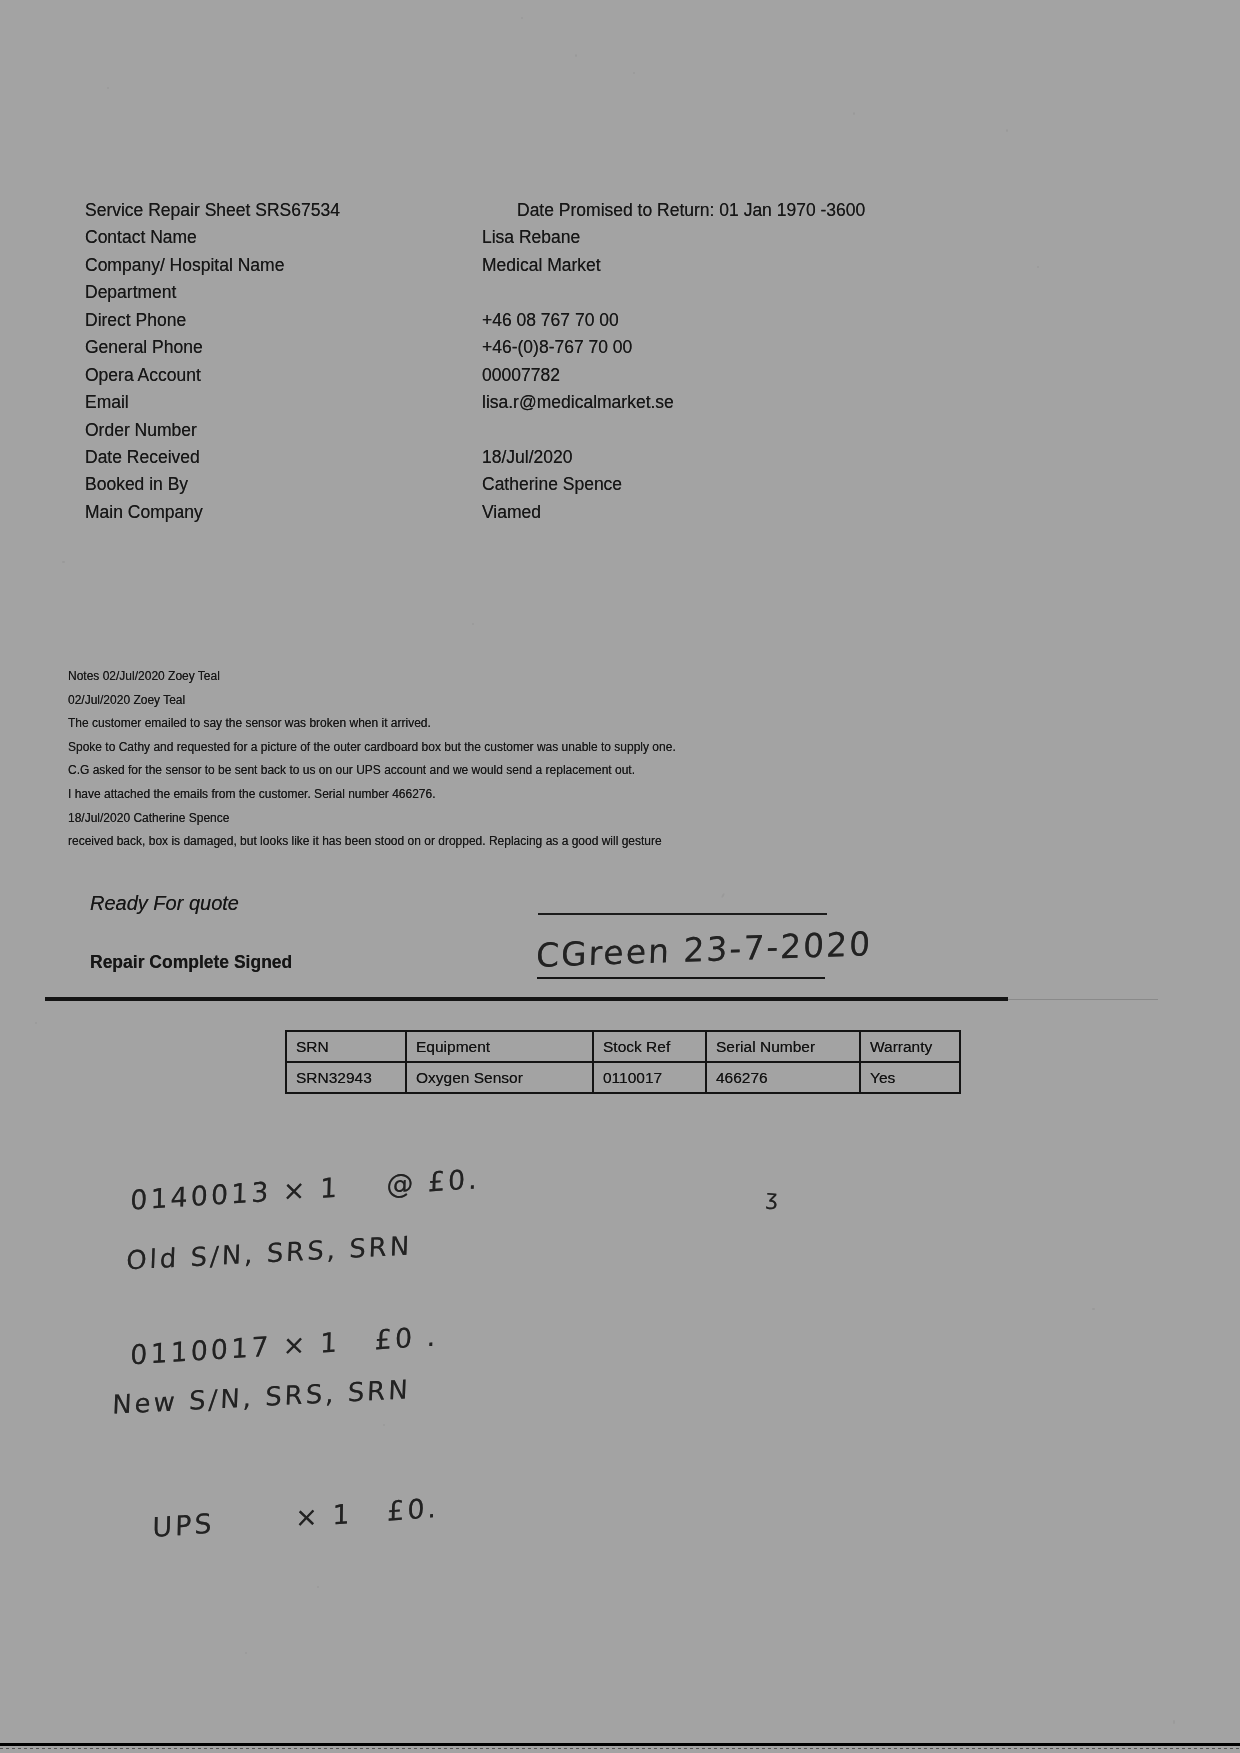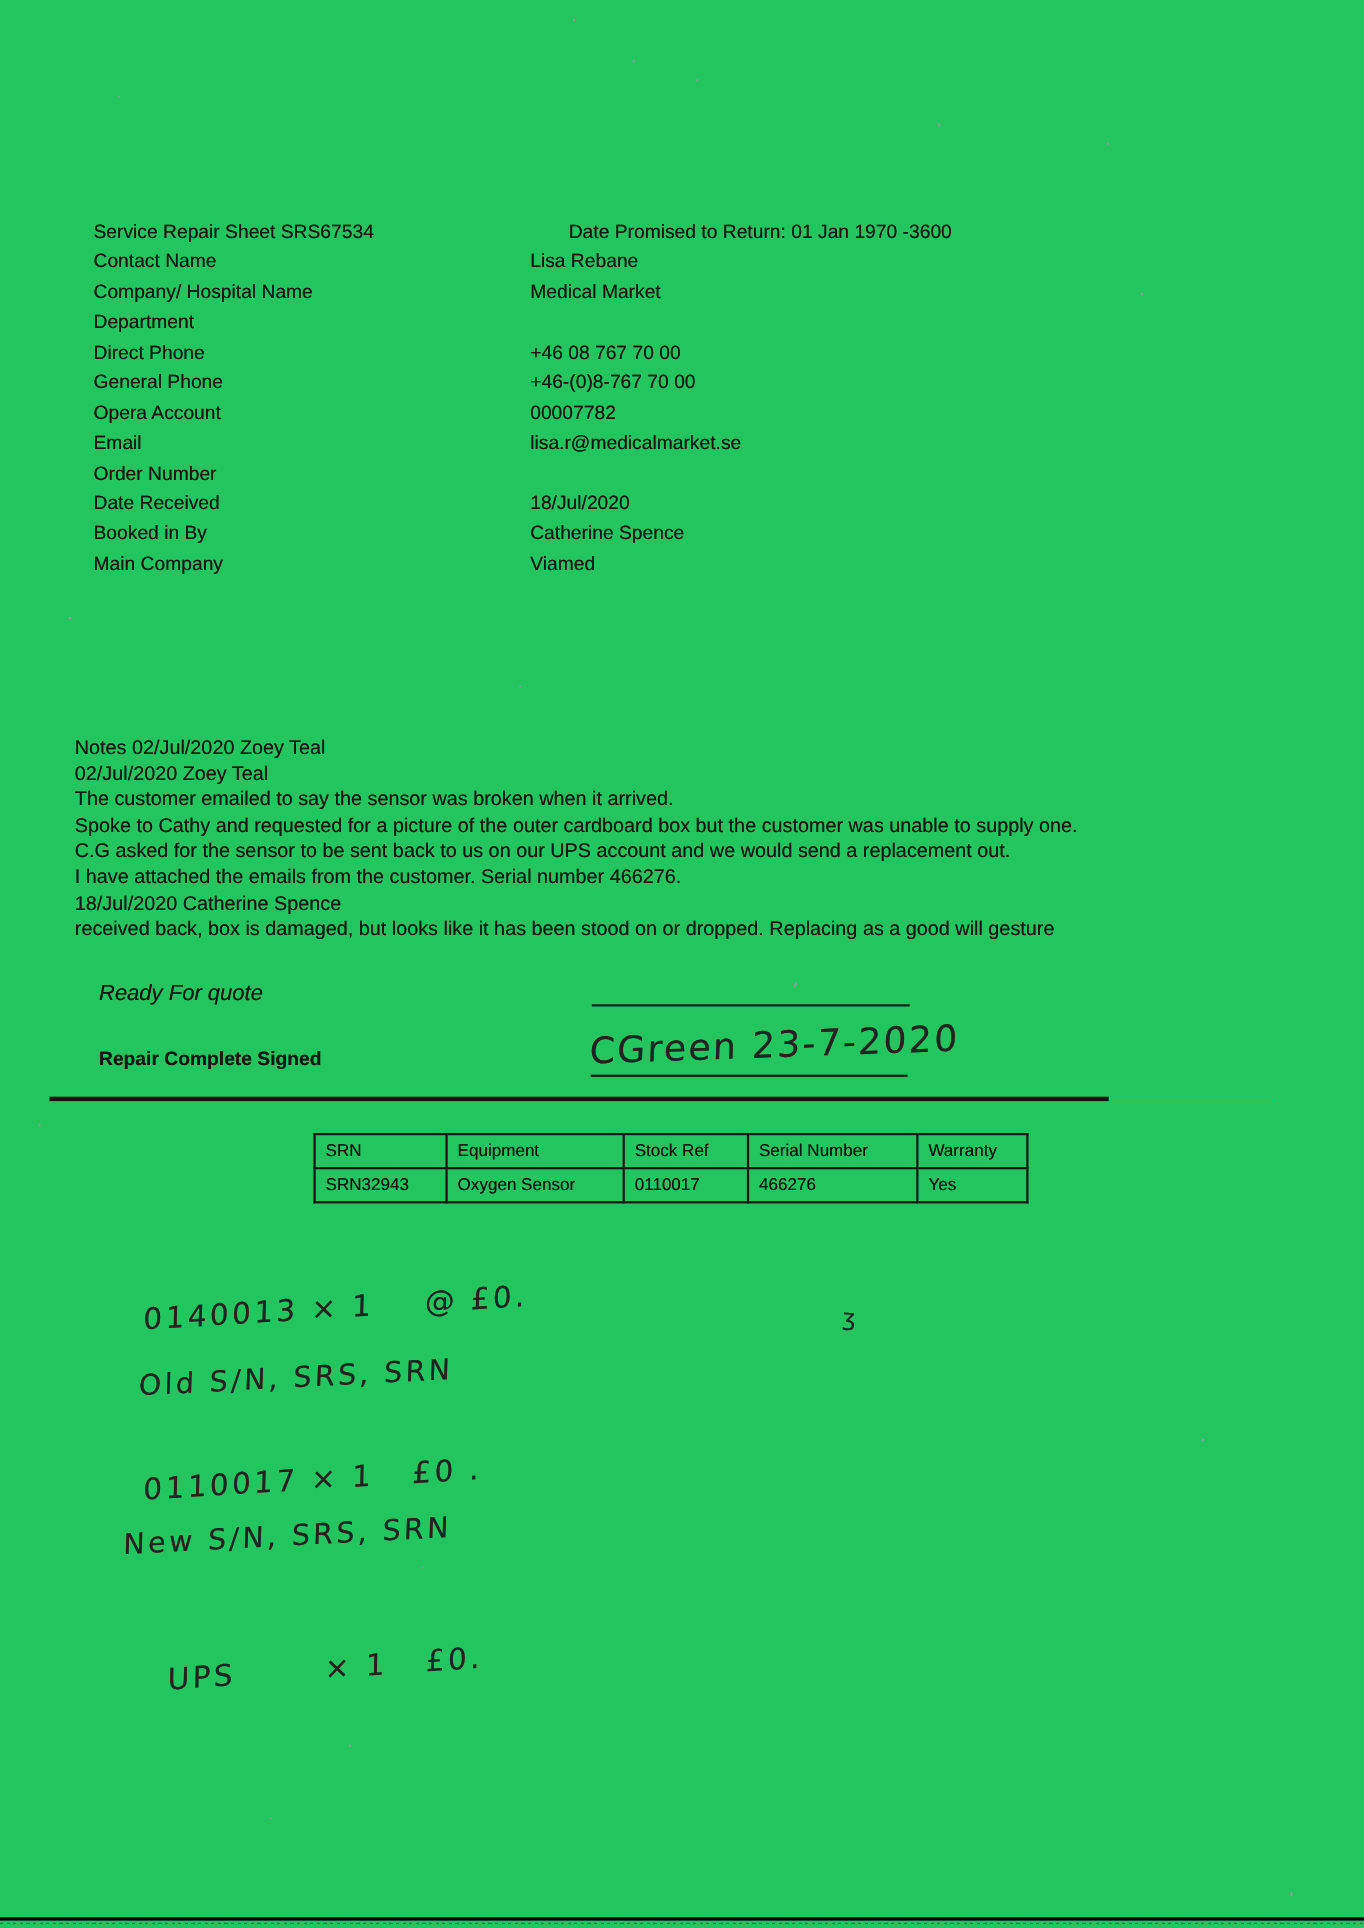--- a/index.html
+++ b/index.html
@@ -2,32 +2,32 @@
 <html><head>
 <meta charset="utf-8">
 <style>
   * { margin:0; padding:0; box-sizing:border-box; }
   html,body { background:#ffffff; }
   body {
     width:1240px; height:1753px;
     font-family:"Liberation Sans", sans-serif;
     color:#161616; position:relative; overflow:hidden;
   }
-  .page { position:absolute; inset:0; background:#22c55e; }
+  .page { position:absolute; inset:0; background:#a3a3a3; }
   .scan-text { text-shadow:0 0 .5px rgba(0,0,0,.65); }
 
   
   .fields { position:absolute; left:85px; top:200px; width:1060px; font-size:17.5px; }
   .frow { position:relative; height:27.45px; }
   .flabel { position:absolute; left:0; top:0; white-space:nowrap; }
   .fvalue { position:absolute; left:397px; top:0; white-space:nowrap; }
   .title-row .fvalue-title { position:absolute; left:432px; top:0; white-space:nowrap; }
 
   
-  .notes { position:absolute; left:68px; top:669px; width:1130px; font-size:18px; }
+  .notes { position:absolute; left:68px; top:669px; width:1130px; font-size:12px; }
   .note-line { height:23.6px; white-space:nowrap; }
 
   
   .label-ready   { position:absolute; left:90px;  top:892px; font-size:20px;font-style:italic; }
   .label-repair  { position:absolute; left:90px;  top:952px; font-size:17.5px;font-weight:bold; }
   .line-ready    { position:absolute; left:538px; top:913px; width:289px; border-top:2.5px solid #1c1c1c; }
   .line-sig      { position:absolute; left:537px; top:977px; width:288px; border-top:2.5px solid #151515; }
   .separator     { position:absolute; left:45px;  top:997px; width:963px; height:4px; background:#141414; }
   .separator-tail{ position:absolute; left:1008px;top:999px; width:150px; height:1px; background:#8a8a8a; }
 
@@ -46,21 +46,21 @@
   .hw5 { left:152px; top:1502px; font-size:27px; letter-spacing:3px; transform:rotate(-4deg)   skewX(-5deg); }
   .stray { left:766px; top:1186px; font-size:21px; transform:rotate(4deg); }
 
   
   .equip-table { position:absolute; left:285px; top:1030px; border-collapse:collapse;
                  font-size:15.5px; color:#111; }
   .equip-table td, .equip-table th {
     border:2px solid #141414; font-weight:normal; text-align:left;
     padding:4px 6px 4px 9px; height:31px; white-space:nowrap;
   }
-  .c0{width:120px}.c1{width:161px}.c2{width:113px}.c3{width:154px}.c4{width:100px}
+  .c0{width:120px}.c1{width:187px}.c2{width:113px}.c3{width:154px}.c4{width:100px}
   .equip-table { border:1px solid #141414; }
 
   
   .bottom-line  { position:absolute; left:0; top:1743px; width:1240px; height:3px; background:#000; }
   .bottom-line2 { position:absolute; left:0; top:1748px; width:1240px; height:1px;
                   background:repeating-linear-gradient(90deg,#555 0 3px,transparent 3px 6px); }
 
   
   .noise i { position:absolute; background:#9a9a9a; border-radius:50%; display:block; }
 </style>

